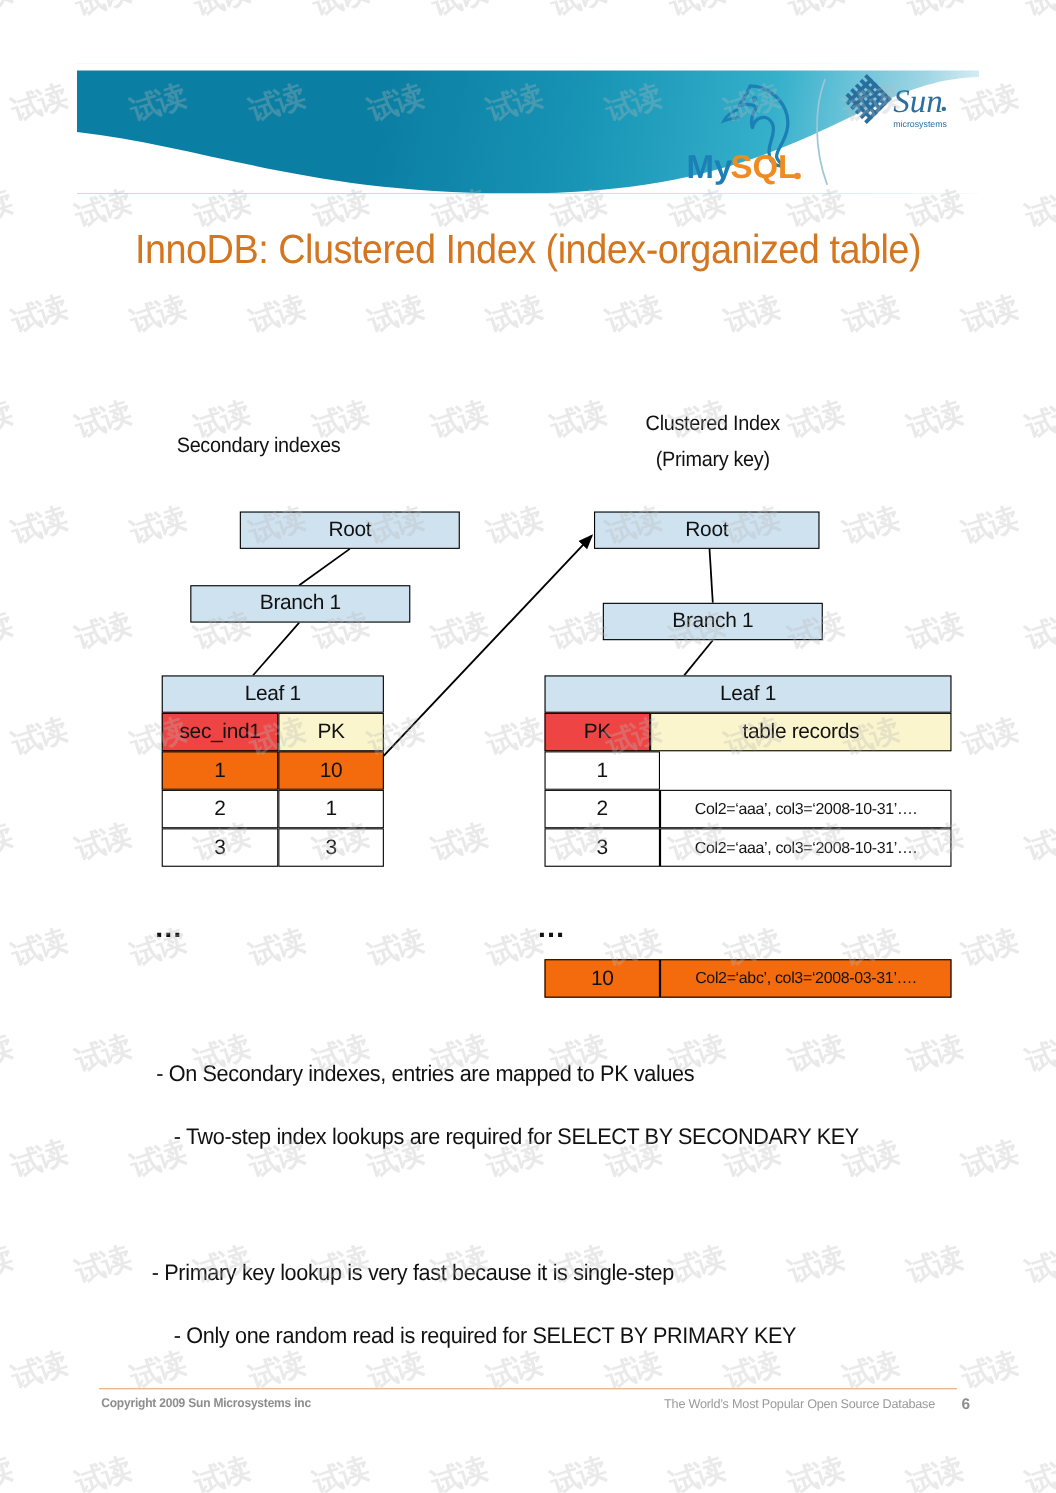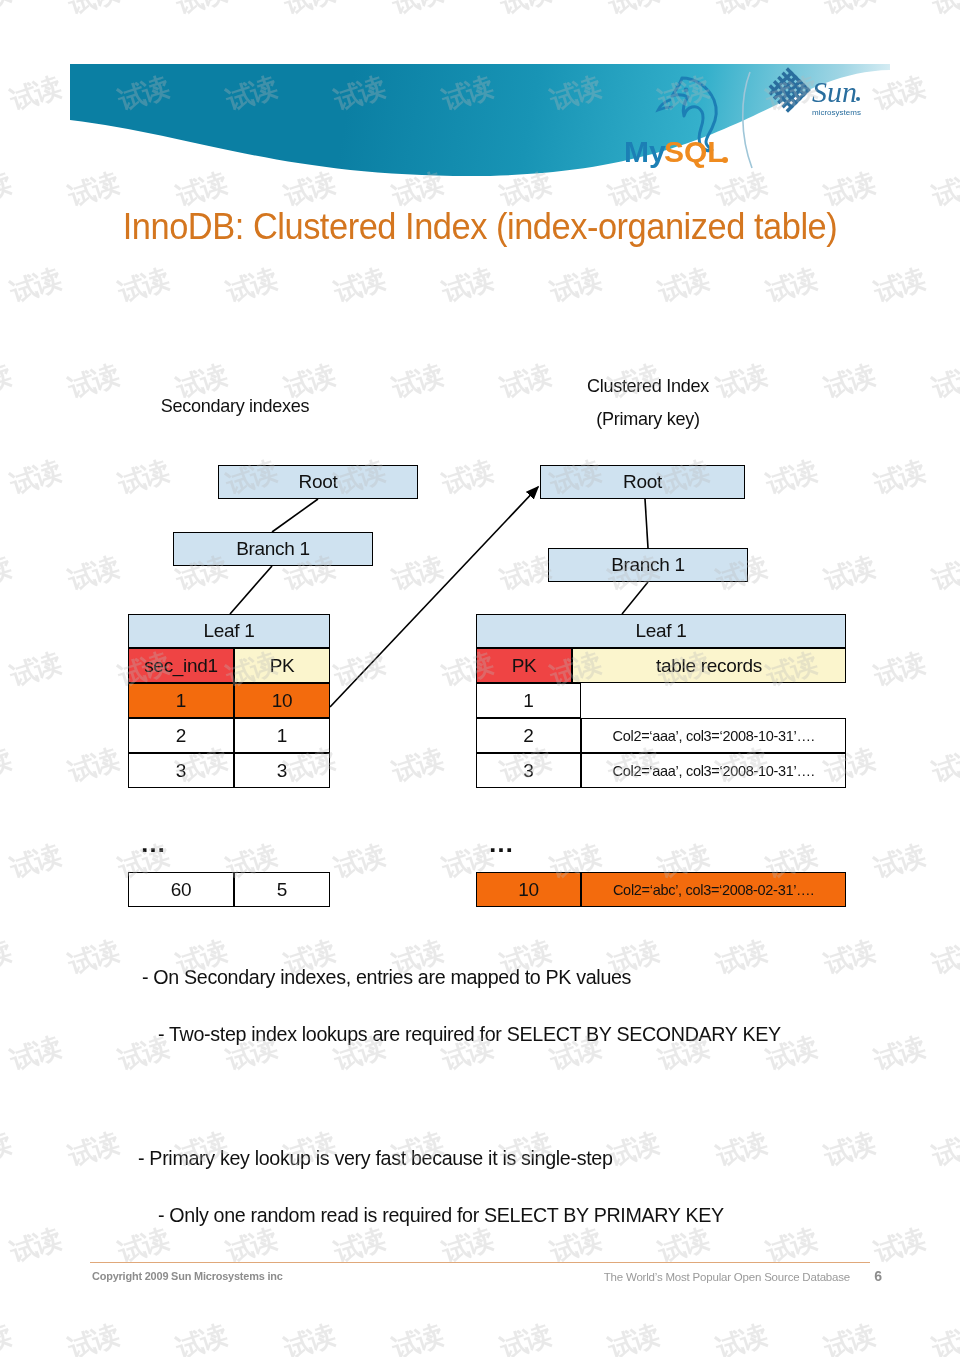--- a/index.html
+++ b/index.html
@@ -76,21 +76,21 @@
   .node{
     position:absolute;background:#cfe2f0;border:1.4px solid #000;
     display:flex;align-items:center;justify-content:center;
     font-size:19px;color:#111;box-sizing:border-box;letter-spacing:-0.3px;
   }
 
   .connector{position:absolute;left:0;top:0;width:960px;height:1357px;
     pointer-events:none;}
 
   
-  .tbl{position:absolute;border-collapse:collapse;box-sizing:border-box;}
+  .tbl{position:absolute;border-collapse:collapse;box-sizing:border-box;margin-left:19px;}
   .tbl .row{display:flex;}
   .cell{
     border:1.4px solid #000;box-sizing:border-box;
     display:flex;align-items:center;justify-content:center;
     font-size:19px;color:#111;background:#fff;letter-spacing:-0.3px;
     height:35px;
   }
   .cell.hdr-leaf{background:#cfe2f0;height:34px;}
   .cell.hdr-green{background:#ef4444;}
   .cell.hdr-yellow{background:#fbf5cd;}
@@ -231,26 +231,20 @@
         <div class="cell" style="width:96px;">1</div>
       </div>
       <div class="row">
         <div class="cell" style="width:106px;">3</div>
         <div class="cell" style="width:96px;">3</div>
       </div>
     </div>
 
     <div class="dots" style="left:140px;top:830px;">…</div>
 
-    <div class="tbl" style="left:128px;top:872px;width:202px;">
-      <div class="row">
-        <div class="cell" style="width:106px;">60</div>
-        <div class="cell" style="width:96px;">5</div>
-      </div>
-    </div>
 
     <div class="lbl" style="left:558px;top:375px;width:180px;">Clustered Index</div>
     <div class="lbl" style="left:558px;top:408px;width:180px;">(Primary key)</div>
 
     <div class="node" style="left:540px;top:465px;width:205px;height:34px;">
       <span>Root</span>
     </div>
 
     <div class="node" style="left:548px;top:548px;width:200px;height:34px;">
       <span>Branch 1</span>
@@ -275,21 +269,21 @@
         <div class="cell" style="width:105px;">3</div>
         <div class="cell small" style="width:265px;">Col2=‘aaa’, col3=‘2008-10-31’….</div>
       </div>
     </div>
 
     <div class="dots" style="left:488px;top:830px;">…</div>
 
     <div class="tbl" style="left:476px;top:872px;width:370px;">
       <div class="row">
         <div class="cell orange" style="width:105px;">10</div>
-        <div class="cell orange small" style="width:265px;">Col2=‘abc’, col3=‘2008-02-31’….</div>
+        <div class="cell orange small" style="width:265px;">Col2=‘abc’, col3=‘2008-03-31’….</div>
       </div>
     </div>
 
   </div>
 
   <div class="bullet" style="left:142px;top:965px;">- On Secondary indexes, entries are mapped to PK values</div>
   <div class="bullet" style="left:158px;top:1022px;">- Two-step index lookups are required for SELECT BY SECONDARY KEY</div>
   <div class="bullet" style="left:138px;top:1146px;">- Primary key lookup is very fast because it is single-step</div>
   <div class="bullet" style="left:158px;top:1203px;">- Only one random read is required for SELECT BY PRIMARY KEY</div>
 

